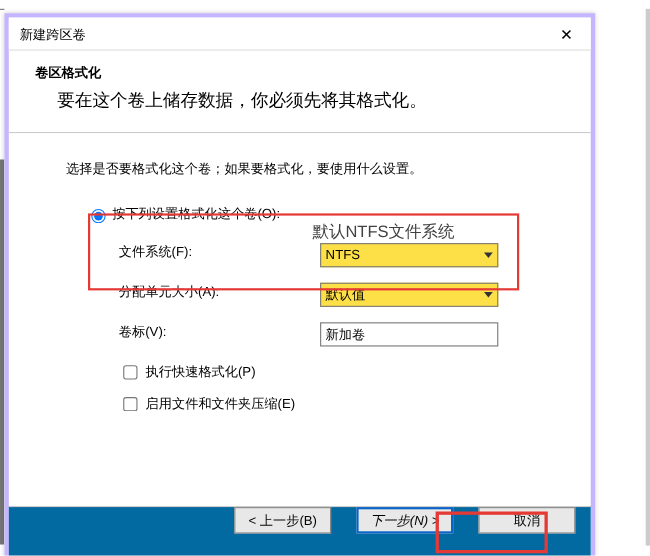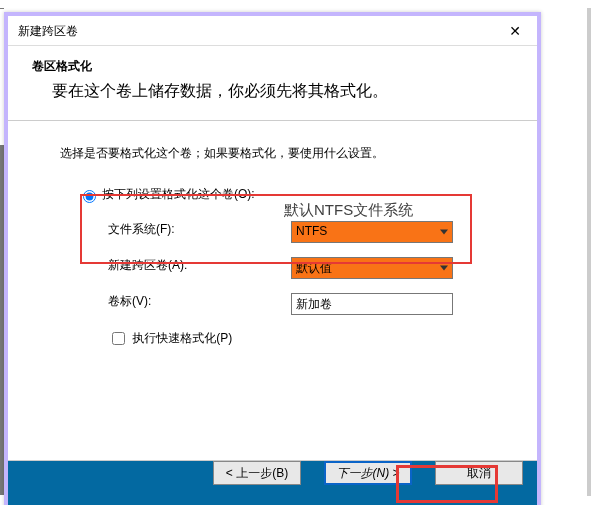--- a/index.html
+++ b/index.html
@@ -82,21 +82,21 @@
     align-items: flex-start;
     margin-bottom: 14px;
     padding-left: 48px;
     gap: 35px;
   }
   .form-label { width: 148px; }
   .select {
     width: 162px;
     height: 22px;
     border: 1px solid #777;
-    background: #f97316;
+    background: #fde047;
     position: relative;
     padding: 2px 4px;
     font-size: 12px;
   }
   .select::after {
     content: "";
     position: absolute;
     right: 4px;
     top: 50%;
     transform: translateY(-50%);
@@ -186,36 +186,40 @@
     </div>
 
     <div class="form-row">
       <span class="form-label">文件系统(F):</span>
       <div class="select">
         <span>NTFS</span>
       </div>
     </div>
 
     <div class="form-row">
-      <span class="form-label">新建跨区卷(A):</span>
+      <span class="form-label">分配单元大小(A):</span>
       <div class="select">
         <span>默认值</span>
       </div>
     </div>
 
     <div class="form-row">
       <span class="form-label">卷标(V):</span>
       <input class="text-input" type="text" value="新加卷" style="">
     </div>
 
     <div class="check-row" style="margin-top:4px;">
       <input type="checkbox" style="">
       <span>执行快速格式化(P)</span>
     </div>
 
+    <div class="check-row">
+      <input type="checkbox" style="">
+      <span>启用文件和文件夹压缩(E)</span>
+    </div>
   </div>
 
   <div class="highlight-box-fs"></div>
   <div class="annotation">默认NTFS文件系统</div>
 
   <div class="button-bar">
     <button class="btn">&lt; 上一步(B)</button>
     <button class="btn default">下一步(N) &gt;</button>
     <button class="btn">取消</button>
   </div>

